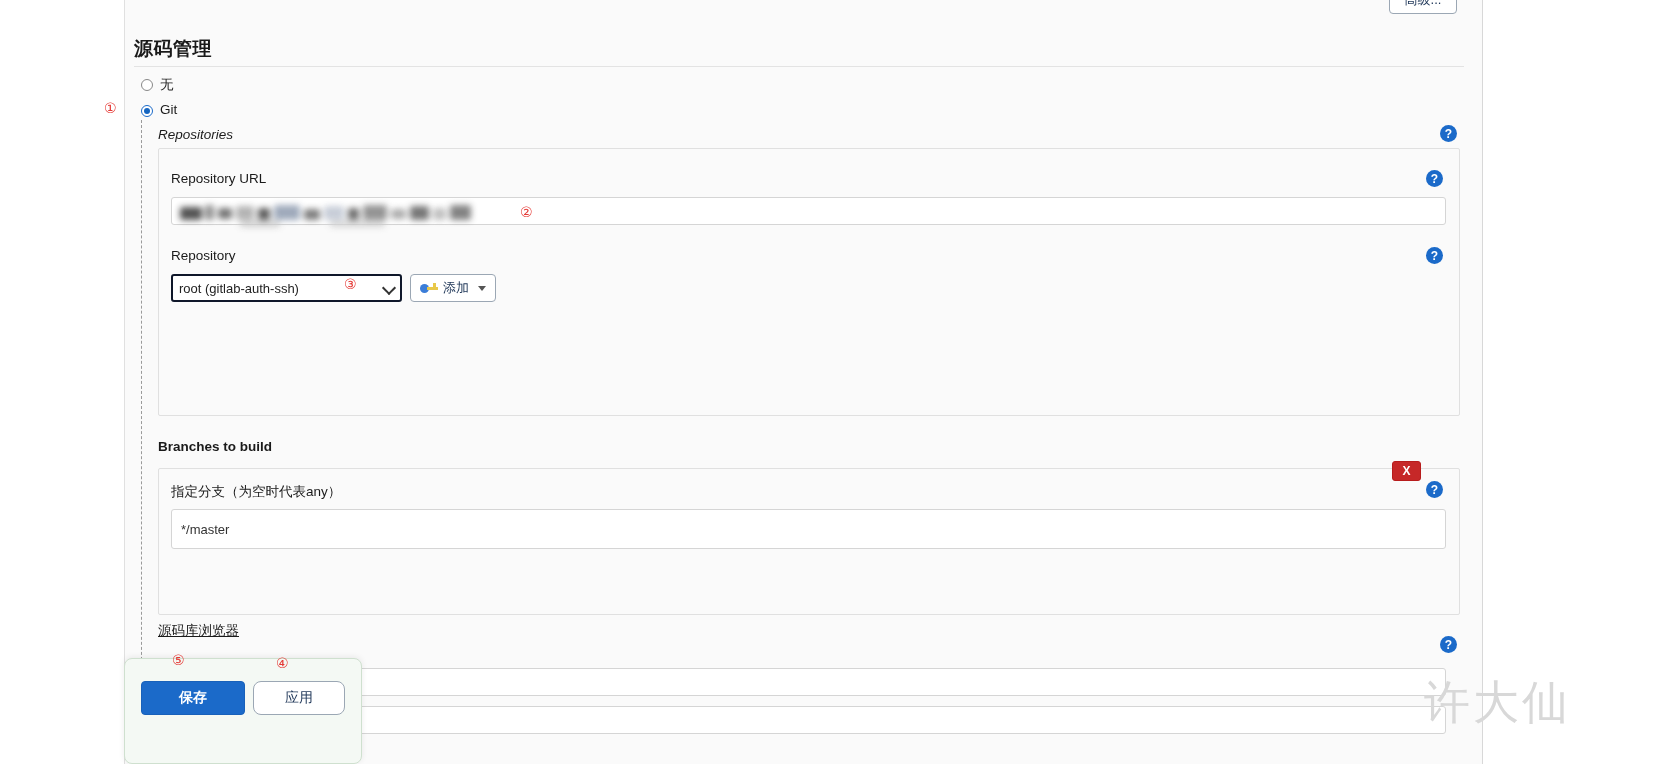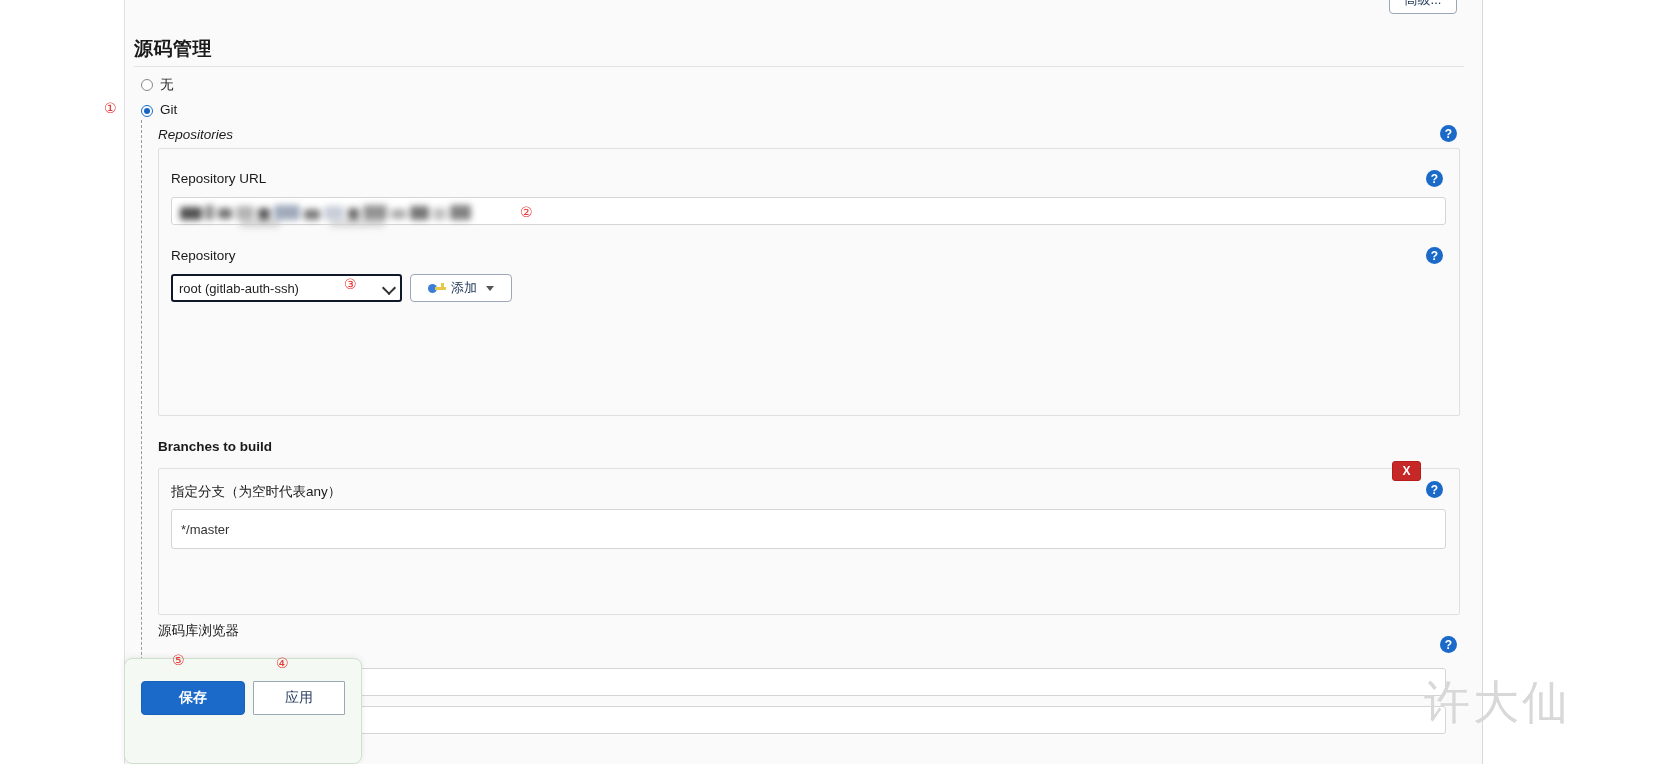--- a/index.html
+++ b/index.html
@@ -140,21 +140,21 @@
   .sel-caret {
     position: absolute; left: 384px; top: 283px;
     width: 10px; height: 10px;
     border-right: 2px solid #333; border-bottom: 2px solid #333;
     transform: rotate(45deg);
     pointer-events: none;
   }
 
   .btn-add-cred {
     position: absolute; left: 410px; top: 274px; height: 28px;
-    padding: 0 17px; gap: 5px;
+    padding: 0 9px; gap: 5px;
     font-size: 13px;
   }
   .key-icon { display: inline-block; width: 18px; height: 11px; position: relative; flex: none; }
   .key-icon .kbow {
     position: absolute; left: 0; top: 1px; width: 9px; height: 9px;
     border-radius: 50%; background: #3b7dd8;
   }
   .key-icon .kshaft {
     position: absolute; left: 7px; top: 4px; width: 11px; height: 3px; background: #e8c84a;
   }
@@ -197,21 +197,21 @@
   }
   .btn-save {
     position: absolute; left: 141px; top: 681px; width: 104px; height: 34px;
     background: #1b6ac9; border: 1px solid #1861ba; color: #ffffff;
     border-radius: 4px; font-size: 14px; font-weight: bold;
     display: flex; align-items: center; justify-content: center; cursor: pointer;
   }
   .btn-apply {
     position: absolute; left: 253px; top: 681px; width: 92px; height: 34px;
     background: #ffffff; border: 1px solid #9ba7b4; color: #1d3557;
-    border-radius: 1px; font-size: 14px;
+    border-radius: 8px; font-size: 14px;
     display: flex; align-items: center; justify-content: center; cursor: pointer;
   }
 
   
   .browser-select {
     position: absolute; left: 171px; top: 668px; width: 1275px; height: 28px;
     border: 1px solid #d5d5d5; border-radius: 3px; background: #ffffff;
     font-size: 13px; color: #777; padding: 0 9px; line-height: 26px;
   }
   .browser-url {
@@ -324,21 +324,21 @@
 
   <div class="btn-delete-x">X</div>
   <div class="help-icon" style="left:1426px; top:481px;">?</div>
 
   <div class="field-label" style="left:171px; top:483px;">指定分支（为空时代表any）</div>
   <input class="text-input" style="left: 171px; top: 509px; width: 1275px; height: 40px;" value="*/master">
 
   <div class="btn" style="left:1366px; top:558px; width:77px; height:27px;">增加分支</div>
 
   
-  <div class="group-label" style="left:158px; top:622px;">源码库浏览器</div>
+  <div class="group-label" style="left:158px; top:622px;text-decoration:underline;">源码库浏览器</div>
   <div class="help-icon" style="left:1440px; top:636px;">?</div>
   <div class="browser-select">(自动)</div>
   <div class="browser-url"></div>
 
   
   <div class="save-bar"></div>
   <div class="btn-save">保存</div>
   <div class="btn-apply">应用</div>
 
   

